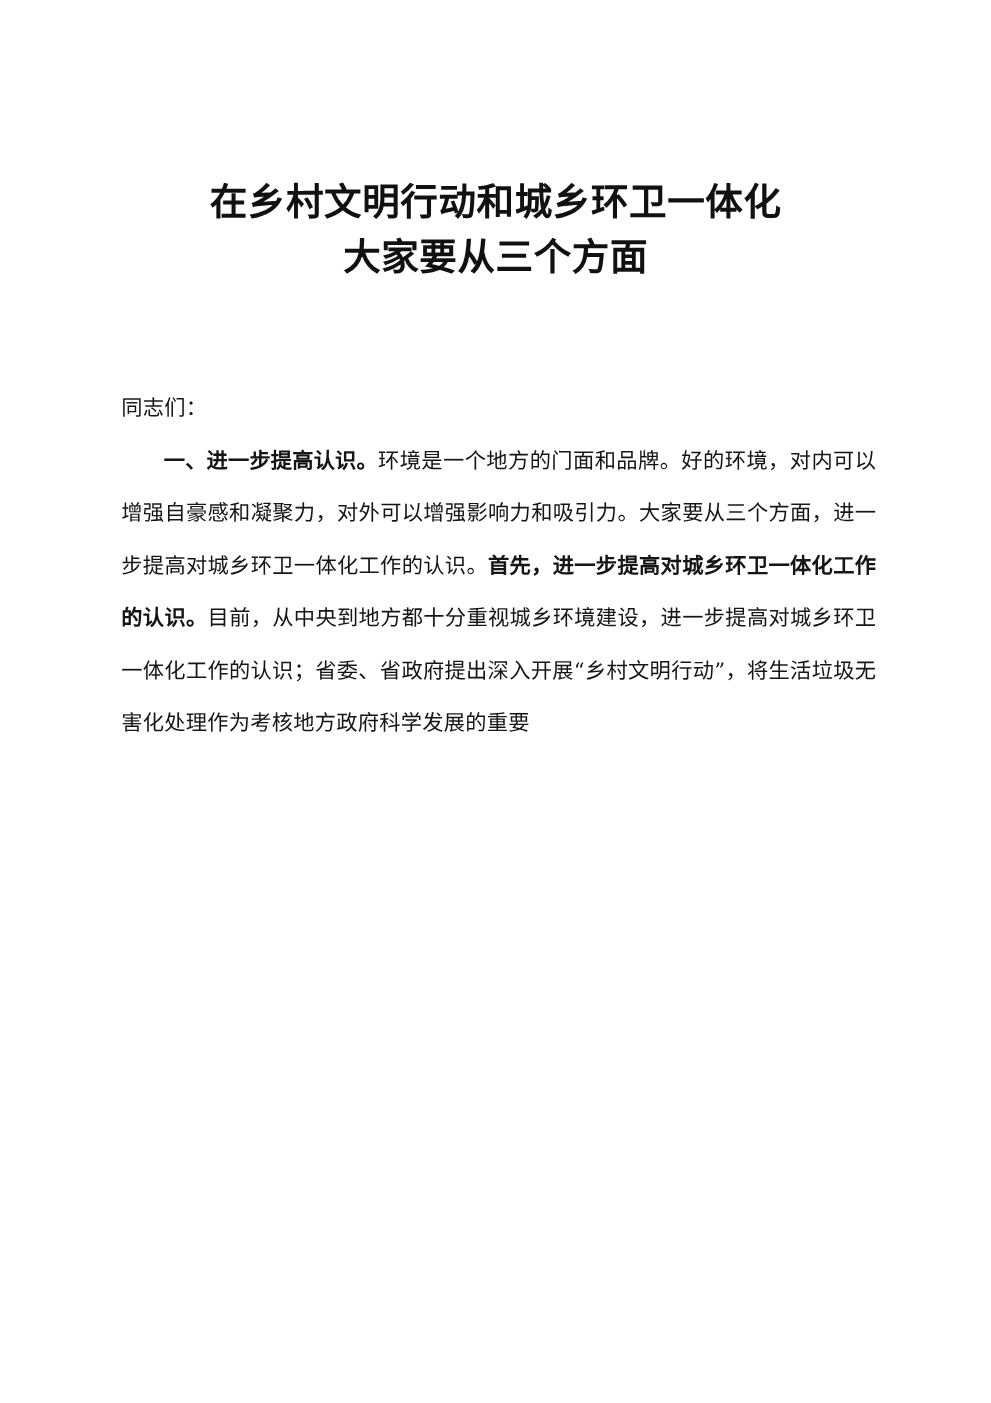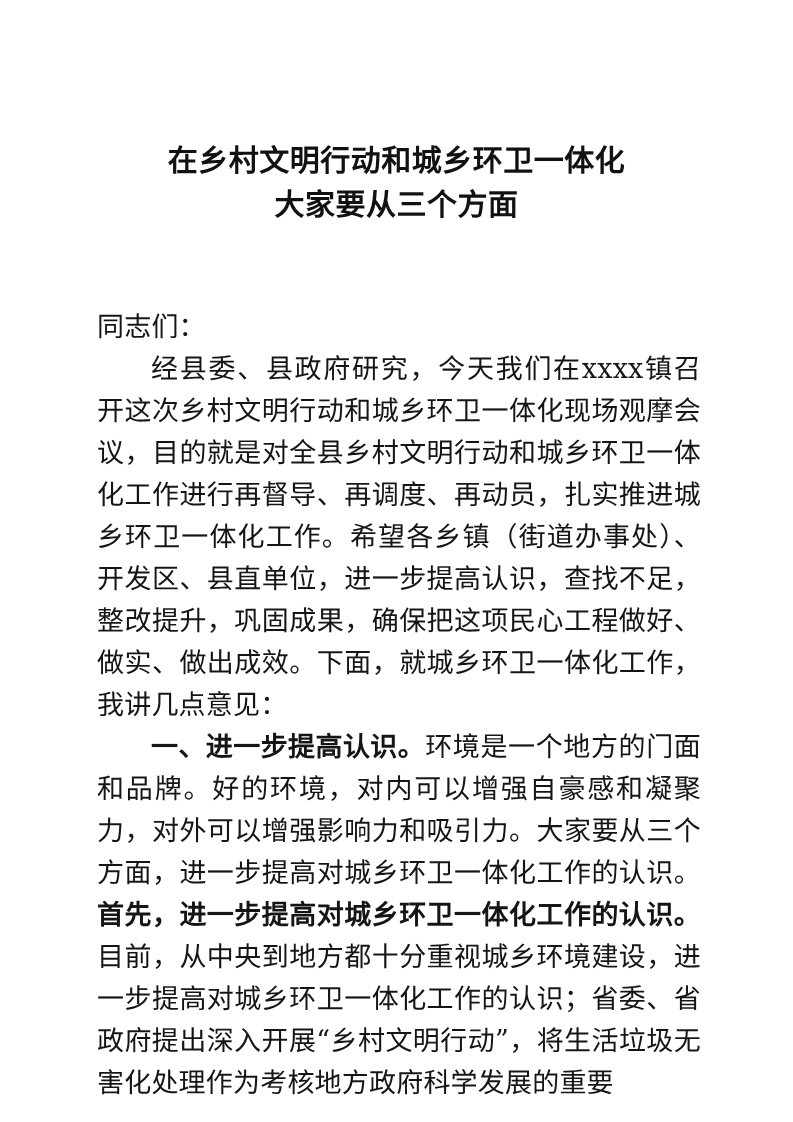--- a/index.html
+++ b/index.html
@@ -35,30 +35,29 @@
     font-family: "DejaVu Serif", "Liberation Serif", serif;
     font-weight: bold;
     font-size: 30px;
     line-height: 44px;
     letter-spacing: 0.5px;
     color: #111111;
   }
   .doc-title .title-line {
     display: block;
     white-space: pre;
-    font-family: Liberation Mono, monospace;
   }
 
   
   .doc-body {
     position: absolute;
     left: 97px;
     top: 306px;
     width: 604px;
-    font-size: 27px;
+    font-size: 17px;
     line-height: 42px;
     text-align: justify;
     text-justify: inter-ideograph;
     color: #151515;
     letter-spacing: 0.2px;
   }
 
   .para {
     margin: 0;
     padding: 0;
@@ -91,19 +90,18 @@
 
   <div class="doc-title">
     <span class="title-line">在乡村文明行动和城乡环卫一体化</span>
     <span class="title-line">大家要从三个方面</span>
   </div>
 
   <div class="doc-body">
 
     <p class="para flush">同志们：</p>
 
-    <p class="para indent">经县委、县政府研究，今天我们在xxxx镇召开这次乡村文明行动和城乡环卫一体化现场观摩会议，目的就是对全县乡村文明行动和城乡环卫一体化工作进行再督导、再调度、再动员，扎实推进城乡环卫一体化工作。希望各乡镇（街道办事处）、开发区、县直单位，进一步提高认识，查找不足，整改提升，巩固成果，确保把这项民心工程做好、做实、做出成效。下面，就城乡环卫一体化工作，我讲几点意见：</p>
 
     <p class="para indent"><span class="run-heading">一、进一步提高认识。</span><span>环境是一个地方的门面和品牌。好的环境，对内可以增强自豪感和凝聚力，对外可以增强影响力和吸引力。大家要从三个方面，进一步提高对城乡环卫一体化工作的认识。</span><span class="run-emph">首先，进一步提高对城乡环卫一体化工作的认识。</span><span>目前，从中央到地方都十分重视城乡环境建设，进一步提高对城乡环卫一体化工作的认识；省委、省政府提出深入开展“乡村文明行动”，将生活垃圾无害化处理作为考核地方政府科学发展的重要</span></p>
 
   </div>
 
 </div>
 
 </body></html>

